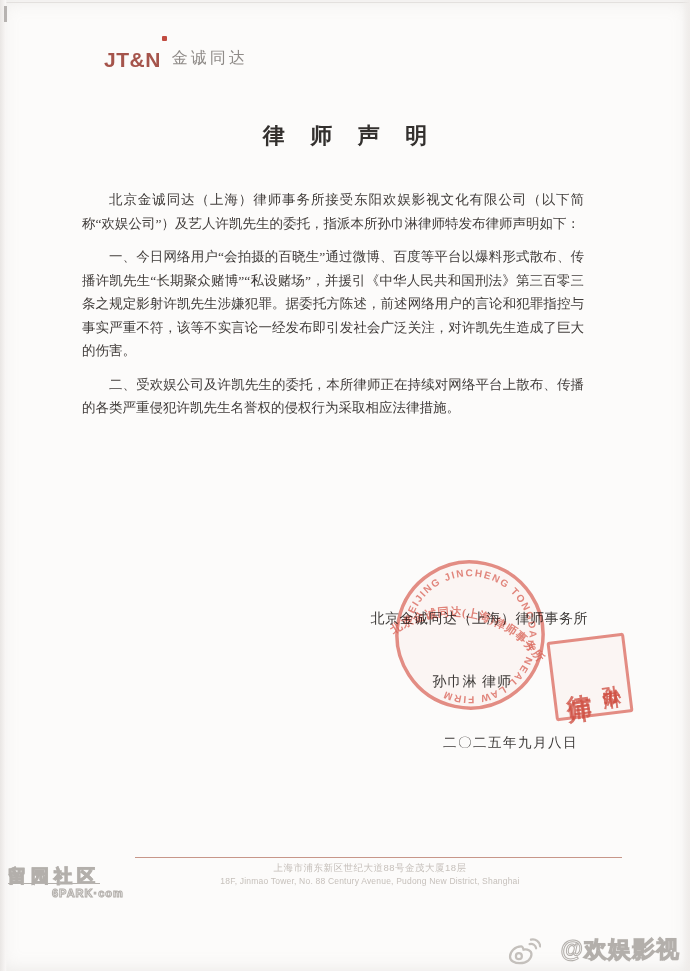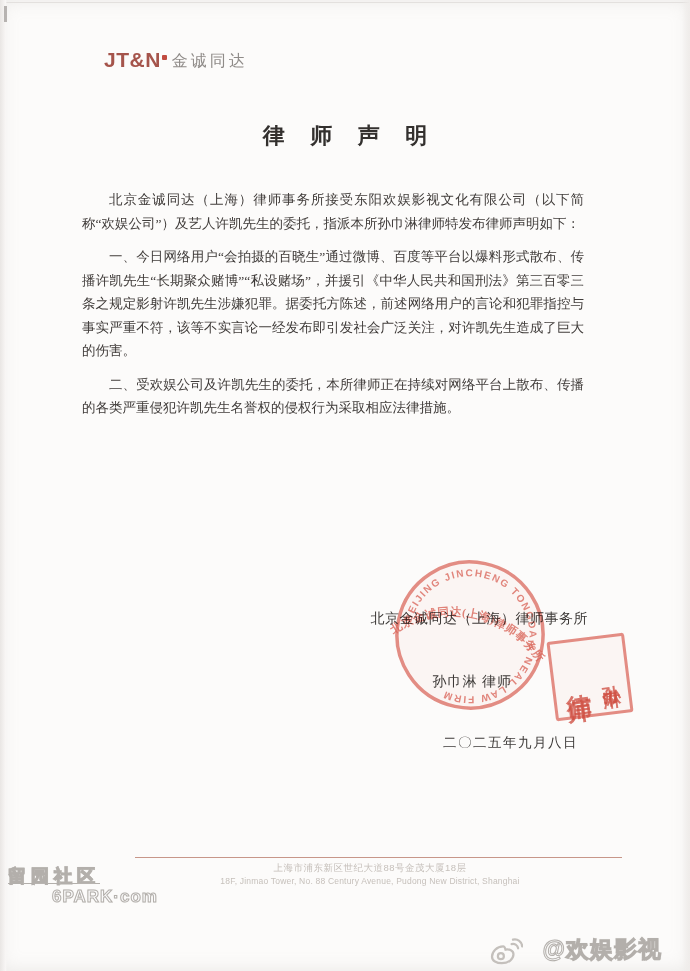--- a/index.html
+++ b/index.html
@@ -15,21 +15,21 @@
     box-shadow: inset 0 0 18px rgba(180,175,170,.25);
   }
   .page-top-edge { position:absolute; left:0; top:2px; width:100%; height:1px; background:#e3e0de; }
   .page-left-edge { position:absolute; left:0; top:0; width:7px; height:100%;
     background:linear-gradient(90deg,#e9e6e4,#f8f6f5 80%, rgba(255,255,255,0)); }
   .page-right-edge { position:absolute; right:0; top:0; width:8px; height:100%;
     background:linear-gradient(270deg,#efecea, rgba(255,255,255,0)); }
   .corner-tick { position:absolute; left:4px; top:6px; width:3px; height:16px; background:#9b9794; opacity:.7; }
 
   
-  .logo { position:absolute; left:104px; top:48px; display:flex; align-items:flex-end; }
+  .logo { position:absolute; left:104px; top:48px; display:flex; align-items:flex-start; }
   .logo-en { font-family:"Liberation Sans", sans-serif; font-weight:bold; font-size:21px; color:#a5544b; letter-spacing:.5px; }
   .logo-dot { width:5px; height:5px; background:#c14b40; border-radius:1px; margin-left:1px; margin-right:5px; transform:translateY(-12px); }
   .logo-cn { font-size:16px; color:#8f8b88; letter-spacing:3px; font-family:"Liberation Sans", sans-serif; }
 
   
   .doc-title { position:absolute; left:0; top:121px; width:100%; text-align:center;
     font-size:22px; font-weight:bold; color:#33302e; letter-spacing:10px; text-indent:10px; }
 
   
   .doc-body { position:absolute; left:82px; top:188px; width:502px;
@@ -60,22 +60,22 @@
   .footer-addr { position:absolute; left:70px; right:20px; text-align:center; color:#c6c0bb;
     font-family:"Liberation Sans", sans-serif; }
   .addr-cn { top:862px; font-size:9.5px; position:absolute; left:0; right:0; letter-spacing:.5px; }
   .addr-en { top:876px; font-size:8.5px; position:absolute; left:0; right:0; letter-spacing:.2px; }
 
   
   .wm { color:rgba(255,255,255,.92); -webkit-text-stroke:1px #b3afab;
     text-shadow:0 0 1px rgba(160,155,150,.5); font-weight:bold; }
   .wm-left { position:absolute; left:8px; top:866px; line-height:1.15; }
   .wm-left .l1 { font-size:18px; letter-spacing:5px; font-family:"Liberation Serif", serif;text-decoration:underline; }
-  .wm-left .l2 { font-size:17px; letter-spacing:1px; font-family:"Liberation Sans", sans-serif;padding-left:44px; }
-  .wm-right { position:absolute; right:28px; top:934px; display:flex; align-items:center; gap:20px; }
+  .wm-left .l2 { font-size:11px; letter-spacing:1px; font-family:"Liberation Sans", sans-serif;padding-left:44px; }
+  .wm-right { position:absolute; right:10px; top:934px; display:flex; align-items:center; gap:20px; }
   .wm-right .txt { font-size:23px; letter-spacing:1px; font-family:"Liberation Sans", sans-serif; }
   .weibo-svg { width:34px; height:28px; transform:translateY(2px); }
 </style>
 </head>
 <body>
 
 <div class="page">
   <div class="page-top-edge"></div>
   <div class="page-left-edge"></div>
   <div class="page-right-edge"></div>

